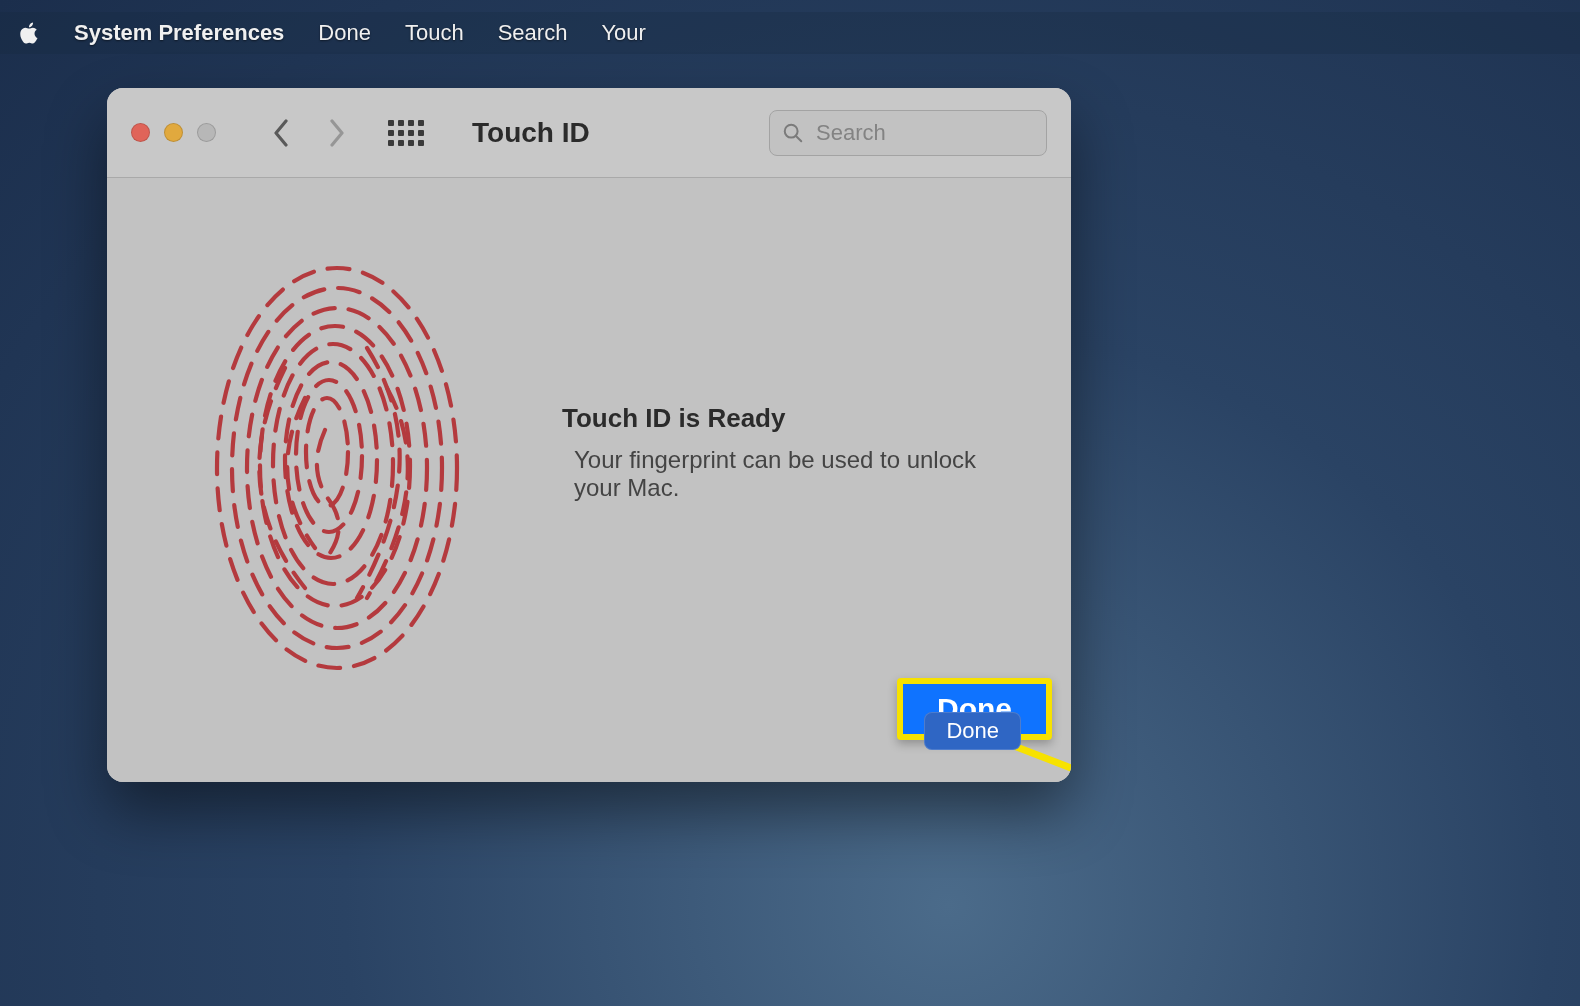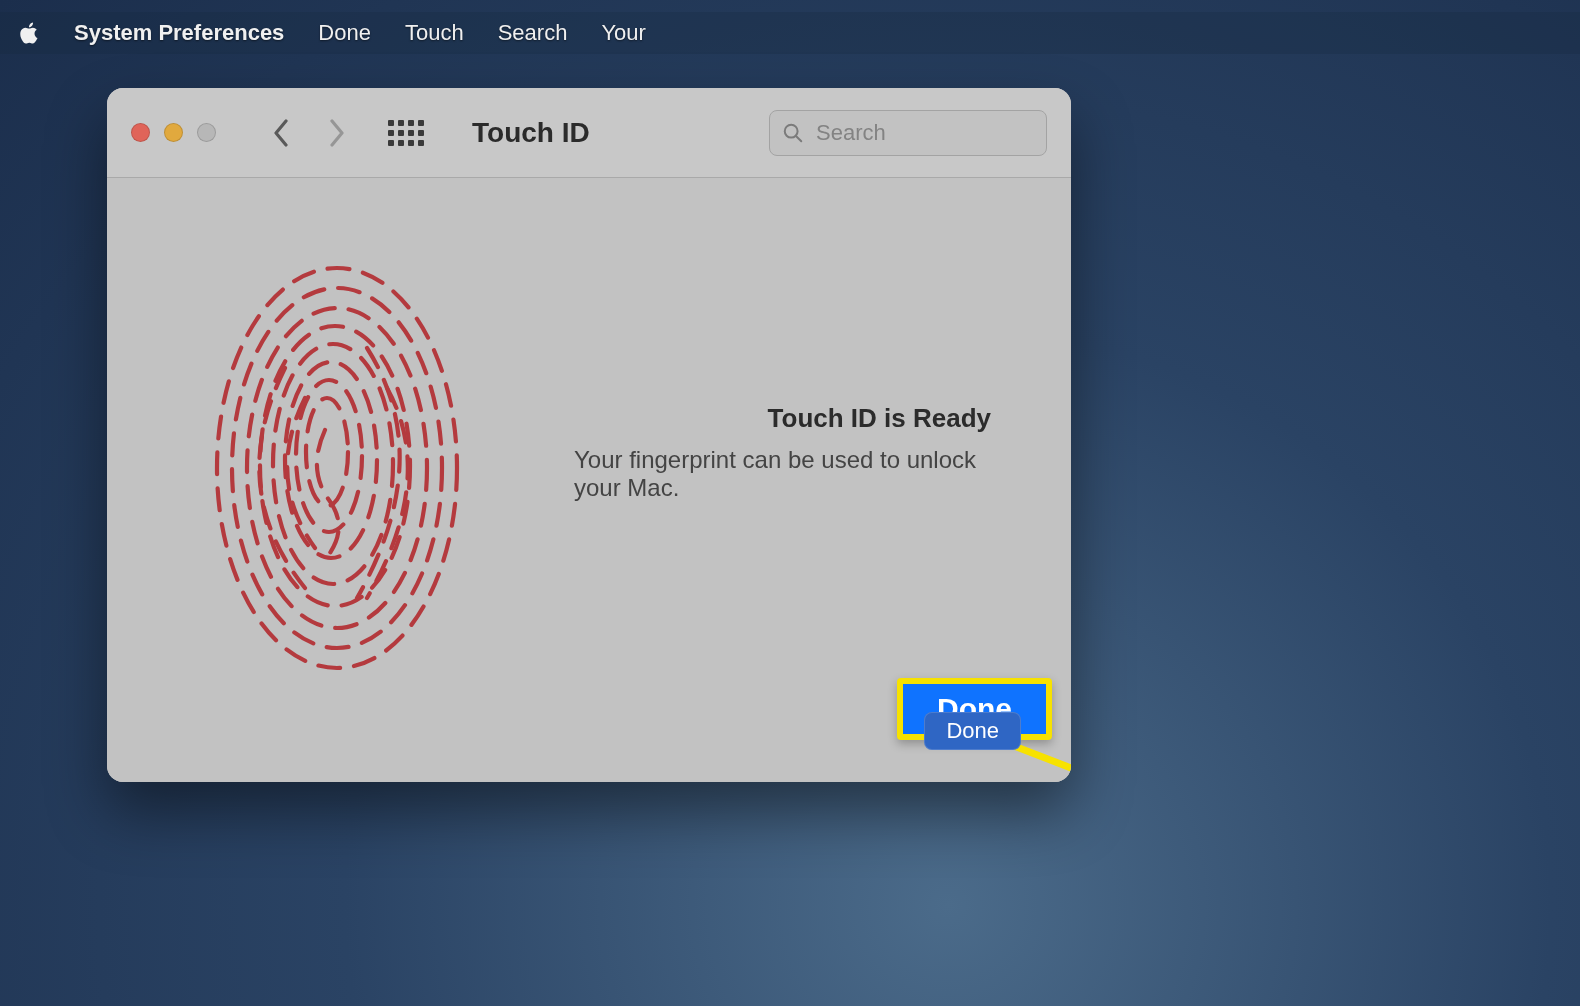--- a/index.html
+++ b/index.html
@@ -107,21 +107,20 @@
     position:absolute;
     left: 455px;
     top: 225px;
     right: 80px;
     color:#2b2b2b;
   }
   .text-block h2 {
     margin:0 0 12px 0;
     font-size:26px;
     font-weight:700;
-    text-align:right;
   }
   .text-block p {
     margin:12px;
     font-size:24px;
     font-weight:400;
     color:#444;
   }
 
   
   .done-btn {

